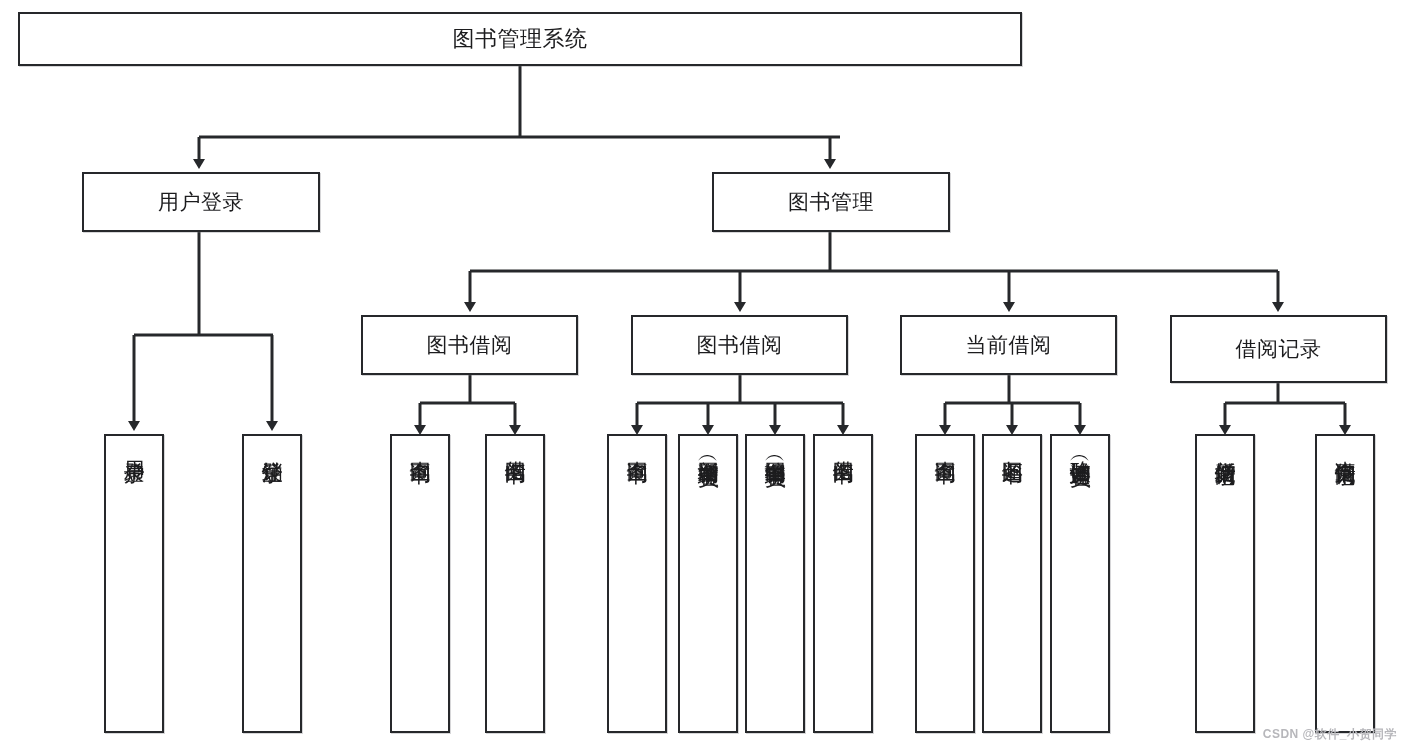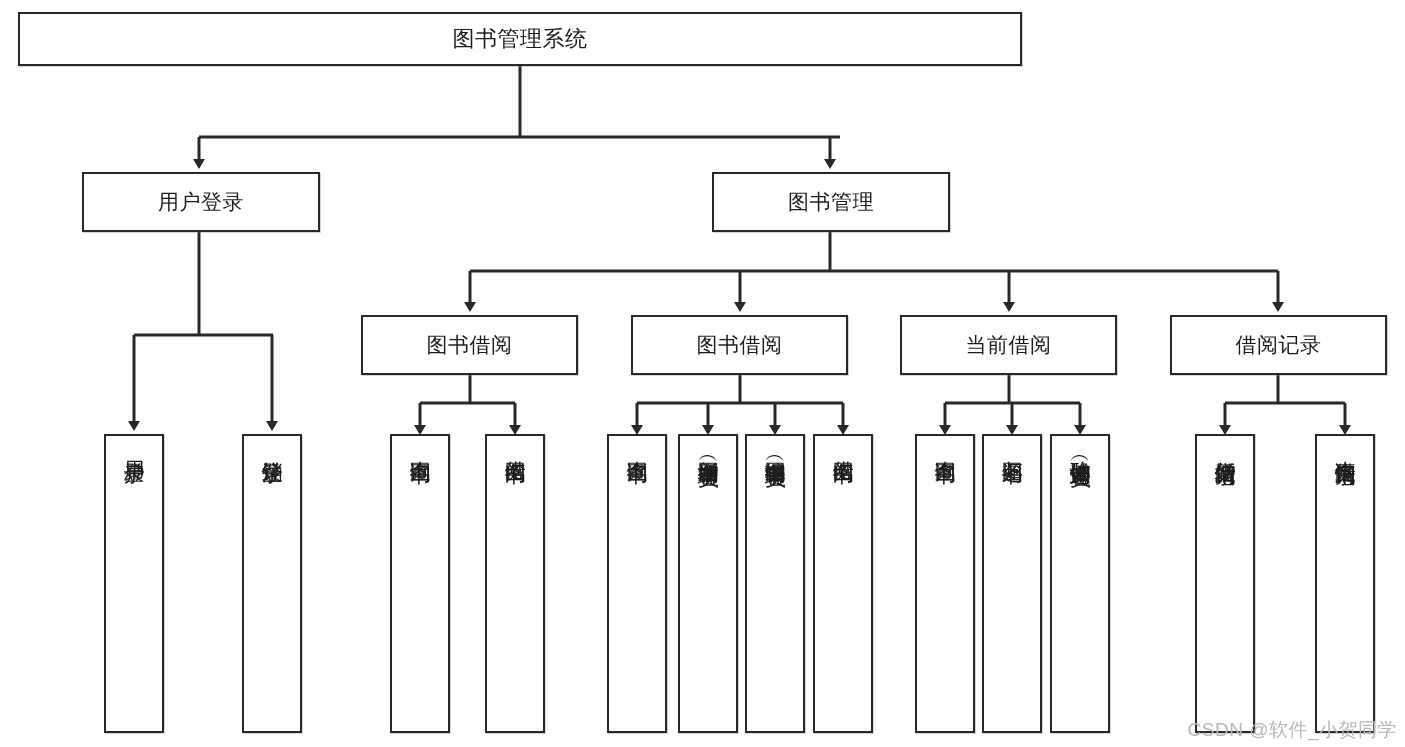--- a/index.html
+++ b/index.html
@@ -55,25 +55,26 @@
     text-orientation: upright;
     font-size: 21px;
     line-height: 1.06;
     letter-spacing: 1px;
     white-space: nowrap;
   }
   .watermark {
     position: absolute;
     right: 8px;
     bottom: 4px;
-    font-size: 19px;
+    font-size: 12px;
     color: #b7b7bb;
     letter-spacing: 0.5px;
     white-space: nowrap;
     pointer-events: none;
+    font-weight: bold;
   }
 </style>
 </head>
 <body>
 
 <div id="canvas">
 
   <svg id="wires" viewBox="0 0 1405 747" xmlns="http://www.w3.org/2000/svg">
     <defs>
       <marker id="arrow" markerWidth="10" markerHeight="12" refX="1" refY="6" orient="auto" markerUnits="userSpaceOnUse">
@@ -137,21 +138,21 @@
 
   <div class="node horiz" style="left:361px; top:315px; width:217px; height:60px;">
     <span class="label">图书借阅</span>
   </div>
   <div class="node horiz" style="left:900px; top:315px; width:217px; height:60px;">
     <span class="label">当前借阅</span>
   </div>
   <div class="node horiz" style="left:631px; top:315px; width:217px; height:60px;">
     <span class="label">图书借阅</span>
   </div>
-  <div class="node horiz" style="left:1170px; top:315px; width:217px; height:60px;">
+  <div class="node horiz" style="left:1170px; top:315px; width:217px; height:68px;">
     <span class="label">借阅记录</span>
   </div>
 
   <div class="node vert" style="left:104px; top:434px; width:60px; height:299px;">
     <span class="label">用户登录</span>
   </div>
   <div class="node vert" style="left:242px; top:434px; width:60px; height:299px;">
     <span class="label">注销登录</span>
   </div>
 

